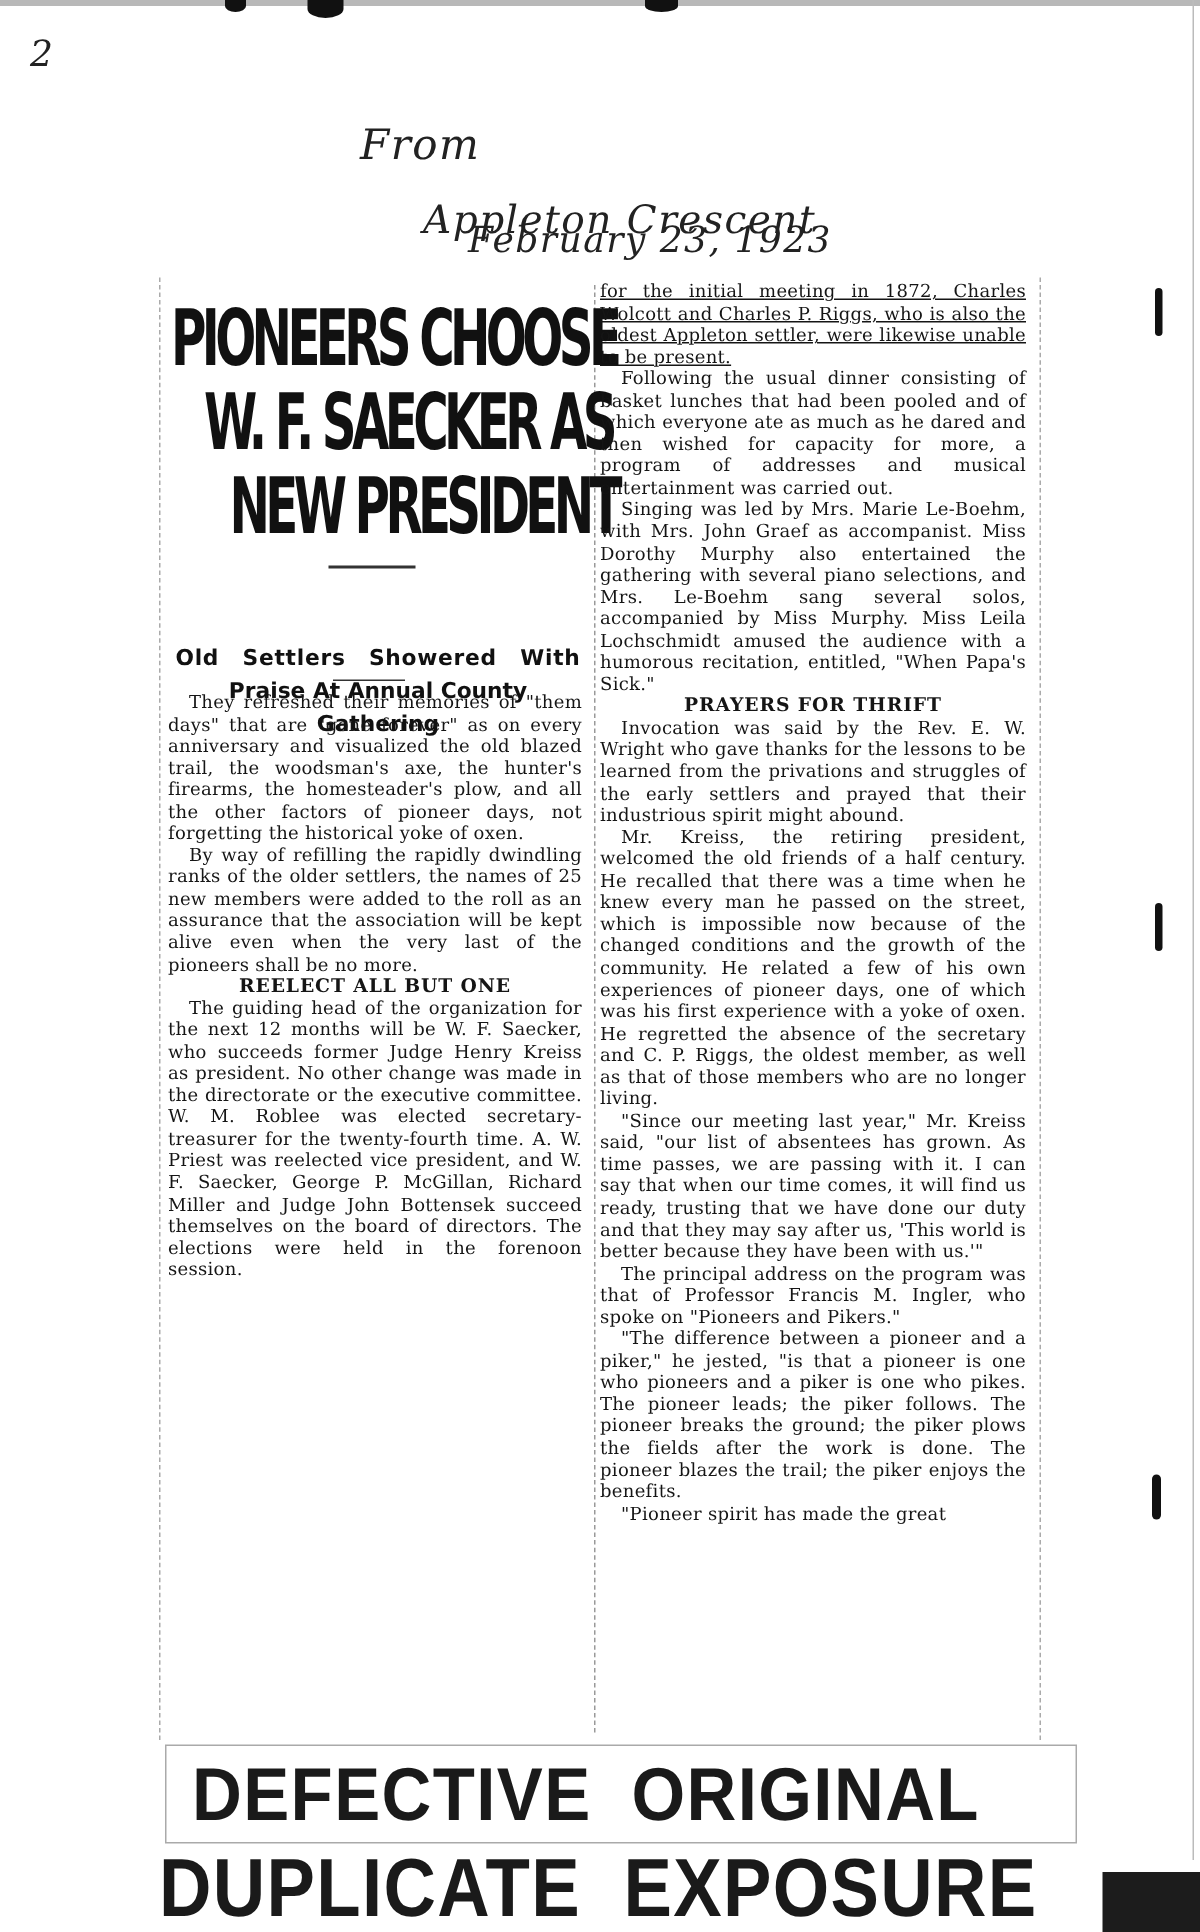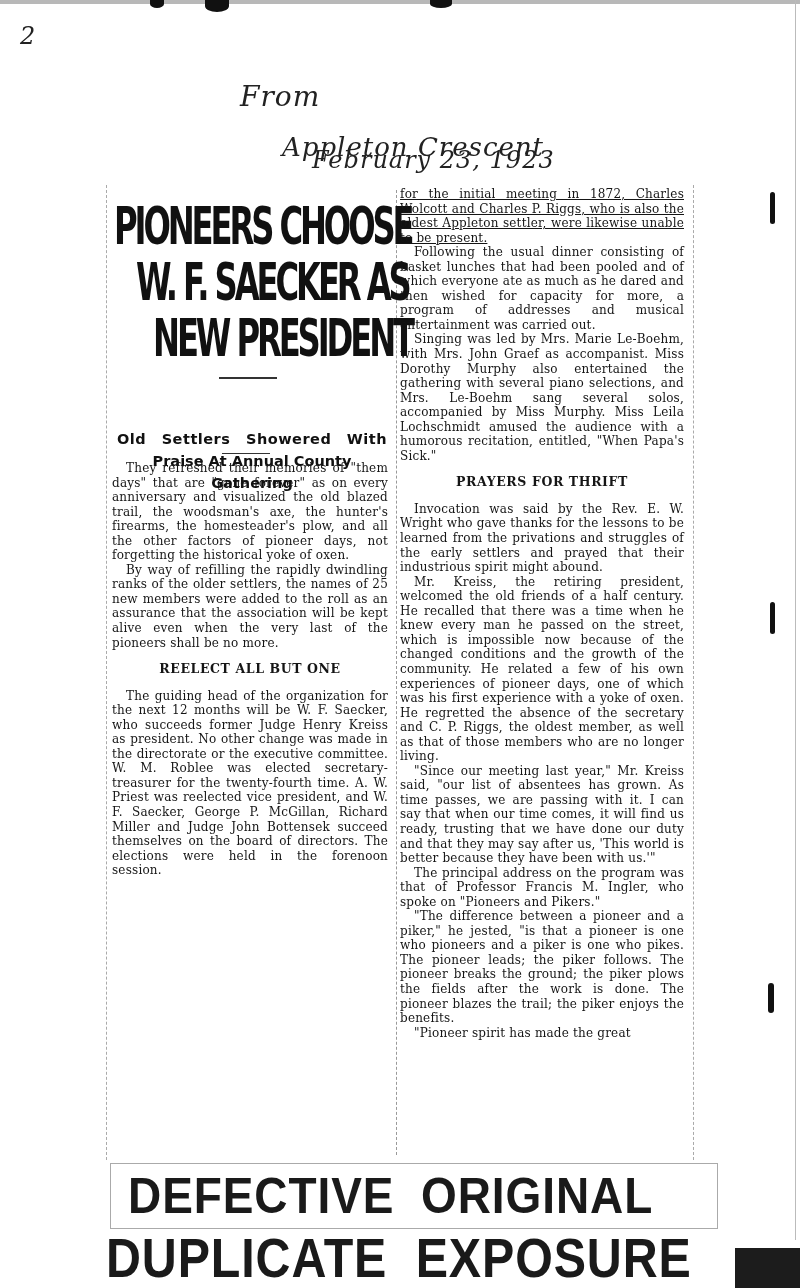--- a/index.html
+++ b/index.html
@@ -51,21 +51,21 @@
     font-family: "DejaVu Sans", sans-serif; font-weight: bold; font-size: 14.5px; line-height: 22px;
   }
   .subhead .sl1 { letter-spacing: 0.5px; word-spacing: 10px; margin-top: 44px; }
   .col {
     position: absolute; font-family: "DejaVu Serif", serif; font-size: 12px; line-height: 14.55px;
     text-align: justify; color: #151515; letter-spacing: 0.2px;
   }
   .col p { margin: 0; text-indent: 14px; }
   .col p.noindent { text-indent: 0; text-decoration: underline; }
   .col .subhd {
-    text-align: center; font-weight: bold; font-size: 12.5px; letter-spacing: 0.6px; margin: 12px; text-indent: 0;
+    text-align: center; font-weight: bold; font-size: 12.5px; letter-spacing: 0.6px; margin: 0; text-indent: 0;
   }
   .col-left { left: 112px; top: 461px; width: 276px; }
   .col-right { left: 400px; top: 187px; width: 284px; }
 
   .stamp-box {
     position: absolute; left: 110px; top: 1163px; width: 606px; height: 64px;
     border: 1px solid #aaa; background: #fff;
   }
   .stamp {
     position: absolute; font-family: "Liberation Sans", sans-serif; font-weight: bold; color: #1a1a1a;

